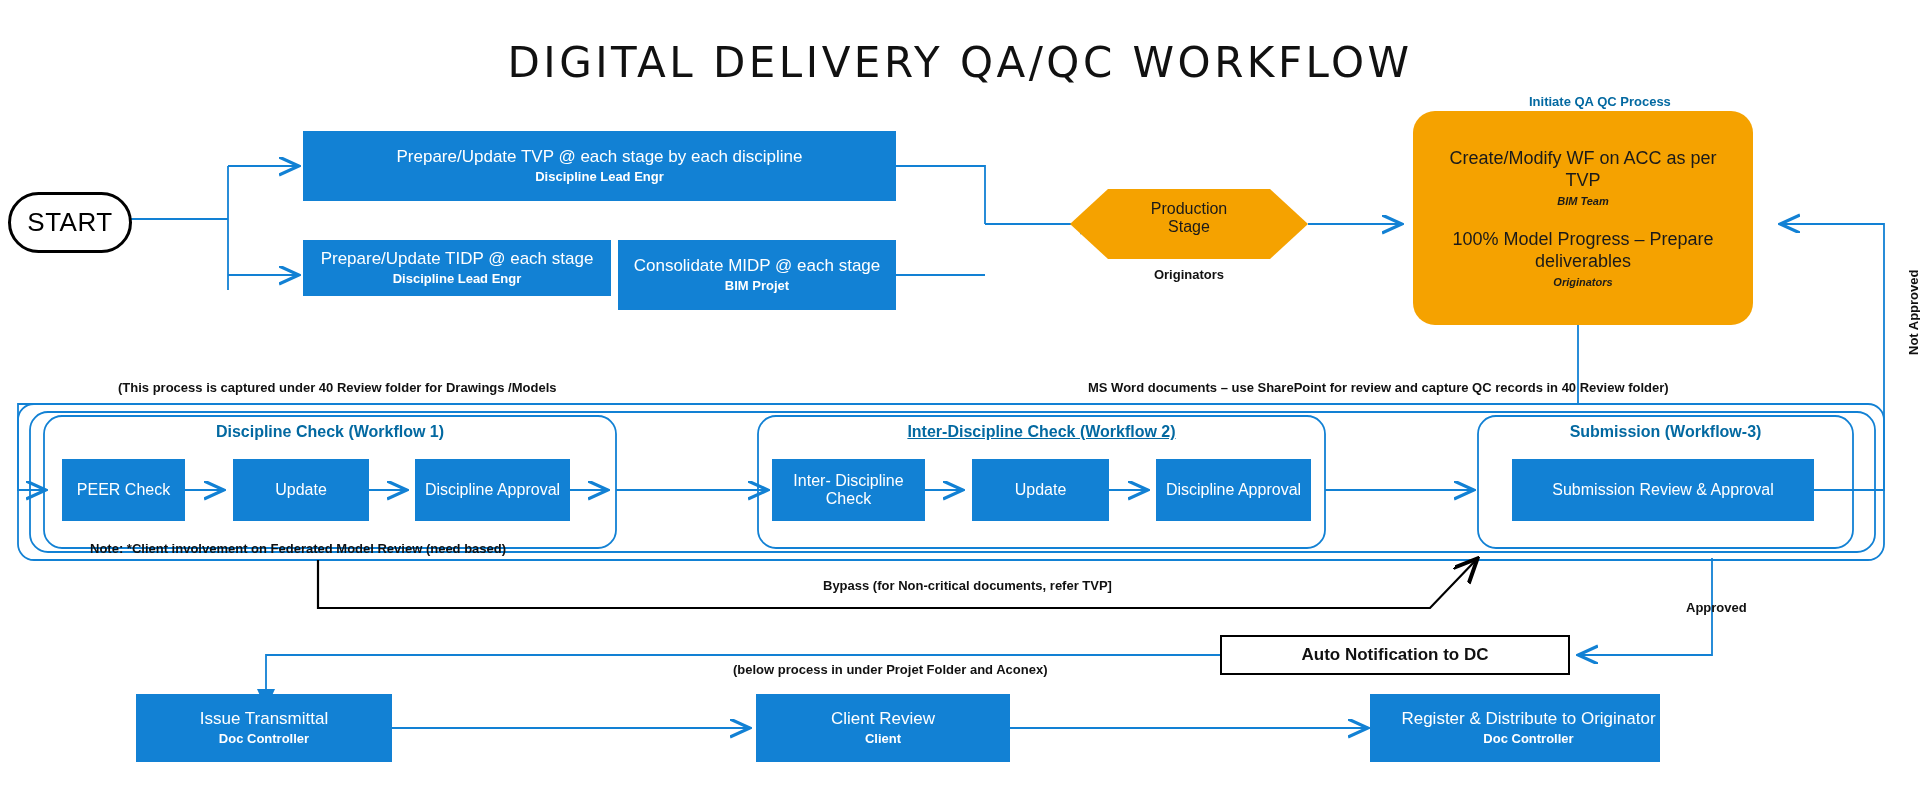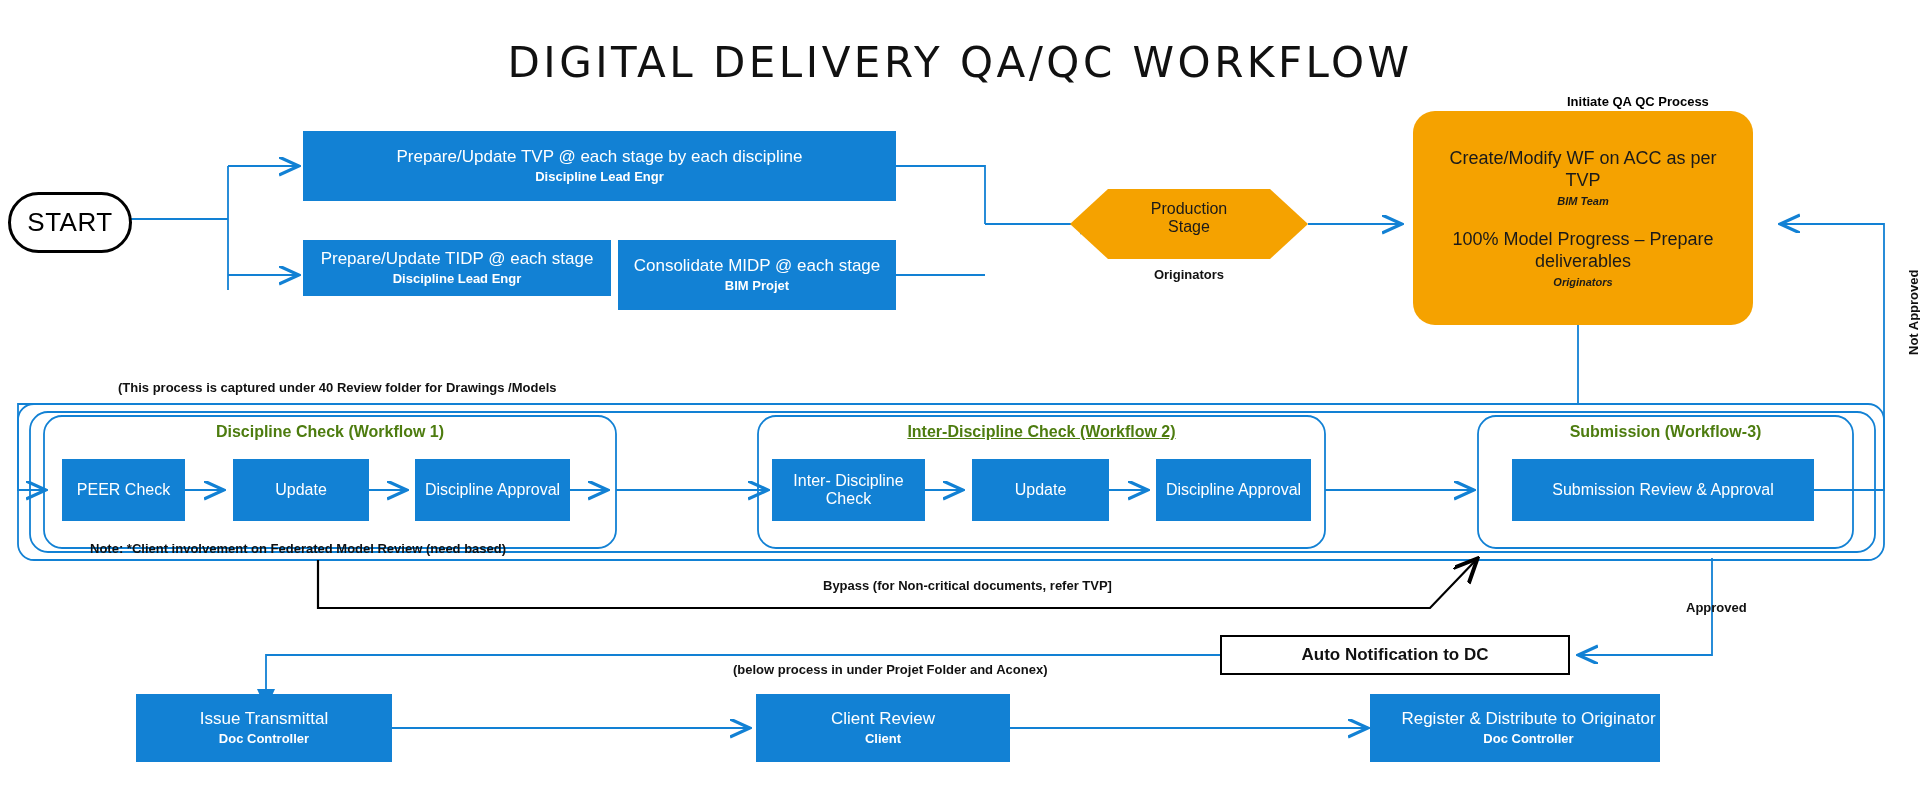--- a/index.html
+++ b/index.html
@@ -98,21 +98,21 @@
     font-size: 16px;
     color: #1a1a1a;
     text-align: center;
     line-height: 1.15;
     pointer-events: none;
   }
   .grouplabel {
     position: absolute;
     font-size: 16px;
     font-weight: 700;
-    color: #4d7c0f;
+    color: #0369a1;
     text-align: center;
   }
   .annot {
     position: absolute;
     font-size: 13px;
     font-weight: 700;
     color: #111111;
     white-space: nowrap;
   }
   .annot.center { text-align: center; }
@@ -134,22 +134,21 @@
     justify-content: center;
     font-size: 17px;
     font-weight: 700;
     color: #111111;
     box-sizing: border-box;
   }
   .capt {
     position: absolute;
     font-size: 13px;
     font-weight: 700;
-    color: #000000;
-    margin-left: 38px;
+    color: #0369a1;
   }
 </style>
 </head>
 <body>
 
 <div id="stage">
 
   <div class="title">DIGITAL DELIVERY QA/QC WORKFLOW</div>
 
   <svg class="layer" viewBox="0 0 1920 799">
@@ -261,20 +260,21 @@
       <div class="main">Create/Modify WF on ACC as per TVP</div>
       <div class="sub">BIM Team</div>
     </div>
     <div class="seg">
       <div class="main">100% Model Progress – Prepare deliverables</div>
       <div class="sub">Originators</div>
     </div>
   </div>
 
   <div class="annot" style="left:118px; top:380px;">(This process is captured under 40 Review folder for Drawings /Models</div>
+  <div class="annot" style="left:1088px; top:380px;">MS Word documents – use SharePoint for review and capture QC records in 40 Review folder)</div>
 
   <div class="grouplabel" style="left:44px; top:423px; width:572px;">Discipline Check (Workflow 1)</div>
 
   <div class="node bluebox small" style="left:62px; top:459px; width:123px; height:62px;">
     <div class="main">PEER Check</div>
   </div>
   <div class="node bluebox small" style="left:233px; top:459px; width:136px; height:62px;">
     <div class="main">Update</div>
   </div>
   <div class="node bluebox small" style="left:415px; top:459px; width:155px; height:62px;">

